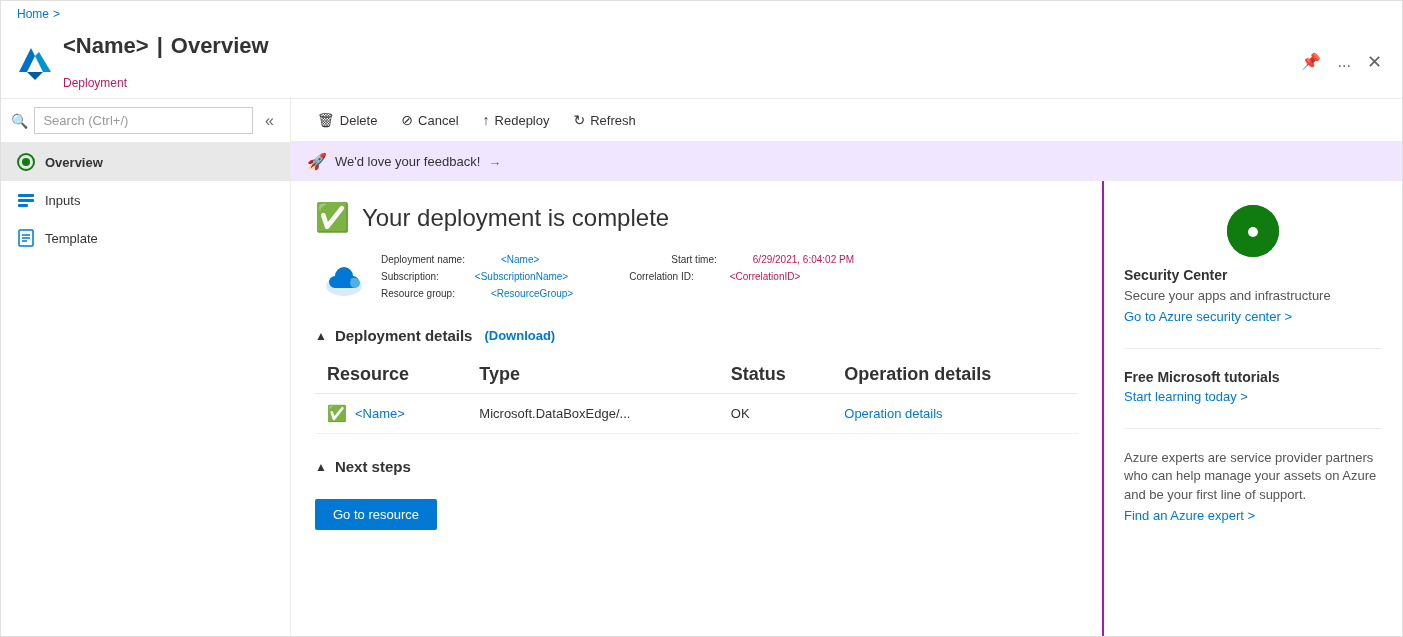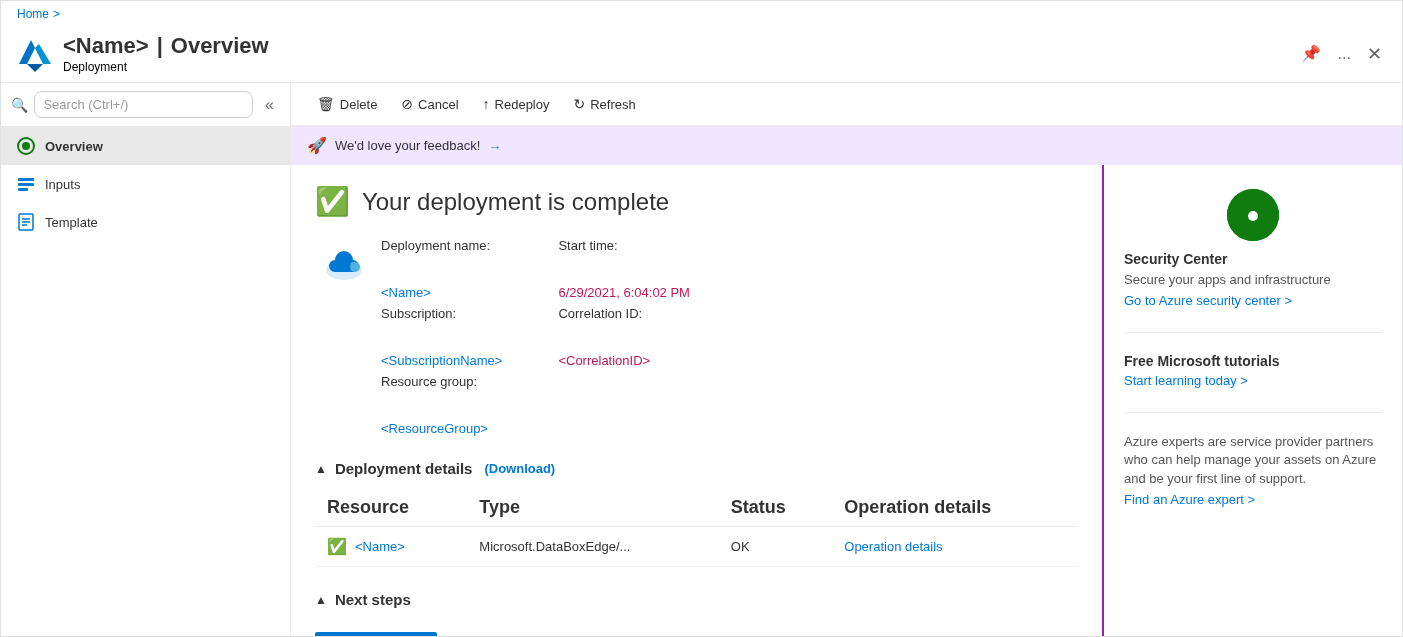--- a/index.html
+++ b/index.html
@@ -10,32 +10,32 @@
     
     .breadcrumb { padding: 6px 16px; font-size: 12px; color: #0078d4; display: flex; align-items: center; gap: 4px; border-bottom: none; }
     .breadcrumb span { color: #0078d4; cursor: pointer; }
 
     
     .header { display: flex; align-items: center; padding: 6px 16px 8px 16px; border-bottom: 1px solid #edebe9; }
     .header-icon { width: 36px; height: 36px; margin-right: 10px; display: flex; align-items: center; justify-content: center; }
     .azure-logo { width: 36px; height: 36px; }
     .header-title-group { display: flex; flex-direction: column; flex: 1; }
     .header-title { font-size: 22px; font-weight: 600; color: #333; display: flex; align-items: center; gap: 8px; }
-    .header-subtitle { font-size: 12px; color: #000000; margin-top: 1px; }
+    .header-subtitle { font-size: 12px; color: #be185d; margin-top: 17px; }
     .header-actions { display: flex; gap: 8px; align-items: center; }
     .pin-icon, .more-icon { font-size: 16px; color: #666; cursor: pointer; padding: 4px; }
     .close-icon { font-size: 18px; color: #666; cursor: pointer; padding: 4px; }
 
     
     .main-layout { display: flex; flex: 1; overflow: hidden; }
 
     
     .sidebar { width: 290px; background: #fff; border-right: 1px solid #edebe9; display: flex; flex-direction: column; flex-shrink: 0; }
     .search-bar { padding: 8px 10px; border-bottom: 1px solid #edebe9; display: flex; align-items: center; gap: 6px; }
-    .search-input { flex: 1; border: 1px solid #ccc; border-radius: 8px; padding: 5px 8px; font-size: 13px; color: #4c1d95; outline: none; }
+    .search-input { flex: 1; border: 1px solid #ccc; border-radius: 0; padding: 5px 8px; font-size: 13px; color: #4c1d95; outline: none; }
     .search-input::placeholder { color: #999; }
     .collapse-btn { color: #666; font-size: 16px; cursor: pointer; padding: 2px 6px; }
     .nav-items { display: flex; flex-direction: column; }
     .nav-item { display: flex; align-items: center; padding: 10px 16px; cursor: pointer; gap: 10px; font-size: 13px; color: #333; }
     .nav-item.active { background: #e8e8e8; font-weight: 600; }
     .nav-icon { width: 18px; height: 18px; display: flex; align-items: center; justify-content: center; flex-shrink: 0; }
 
     
     .content-area { flex: 1; overflow-y: auto; display: flex; flex-direction: column; }
 
@@ -51,21 +51,21 @@
 
     
     .content-body { display: flex; flex: 1; }
     .deployment-content { flex: 1; padding: 20px 24px; overflow-y: auto; }
     .right-panel { width: 300px; flex-shrink: 0; border-left: 2px solid #a21caf; padding: 24px 20px; overflow-y: auto; }
 
     
     .deployment-header { display: flex; align-items: center; gap: 12px; margin-bottom: 20px; }
     .success-icon { color: #107c10; font-size: 28px; }
     .deployment-title { font-size: 24px; font-weight: 400; color: #333; }
-    .info-row { display: flex; gap: 16px; font-size: 13px; flex-direction: column; }
+    .info-row { display: flex; gap: 16px; font-size: 10px; }
     .info-label { color: #333; }
     .info-value { color: #0078d4; cursor: pointer; }
     .info-value.plain { color: #be185d; }
 
     
     .deployment-details-section { margin-bottom: 20px; }
     .section-header { display: flex; align-items: center; gap: 8px; margin-bottom: 12px; }
     .section-toggle { color: #333; font-size: 12px; cursor: pointer; }
     .section-title { font-size: 15px; font-weight: 600; color: #333; }
     .section-link { color: #0078d4; font-size: 13px; cursor: pointer; text-decoration: none; margin-left: 4px; font-weight: bold; }
@@ -224,21 +224,21 @@
                 <span style="margin-left:4px;"></span>
                 <span class="info-value">&lt;SubscriptionName&gt;</span>
               </div>
               <div class="info-row">
                 <span class="info-label">Resource group:</span>
                 <span style="margin-left:4px;"></span>
                 <span class="info-value">&lt;ResourceGroup&gt;</span>
               </div>
             </div>
             <div style="margin-left:40px;">
-              <div class="info-row" style="margin-bottom:6px;">
+              <div class="info-row" style="margin-bottom:6px;margin-left:42px;">
                 <span class="info-label">Start time:</span>
                 <span style="margin-left:4px;"></span>
                 <span class="info-value plain">6/29/2021, 6:04:02 PM</span>
               </div>
               <div class="info-row">
                 <span class="info-label">Correlation ID:</span>
                 <span style="margin-left:4px;"></span>
                 <span class="info-value plain">&lt;CorrelationID&gt;</span>
               </div>
             </div>

